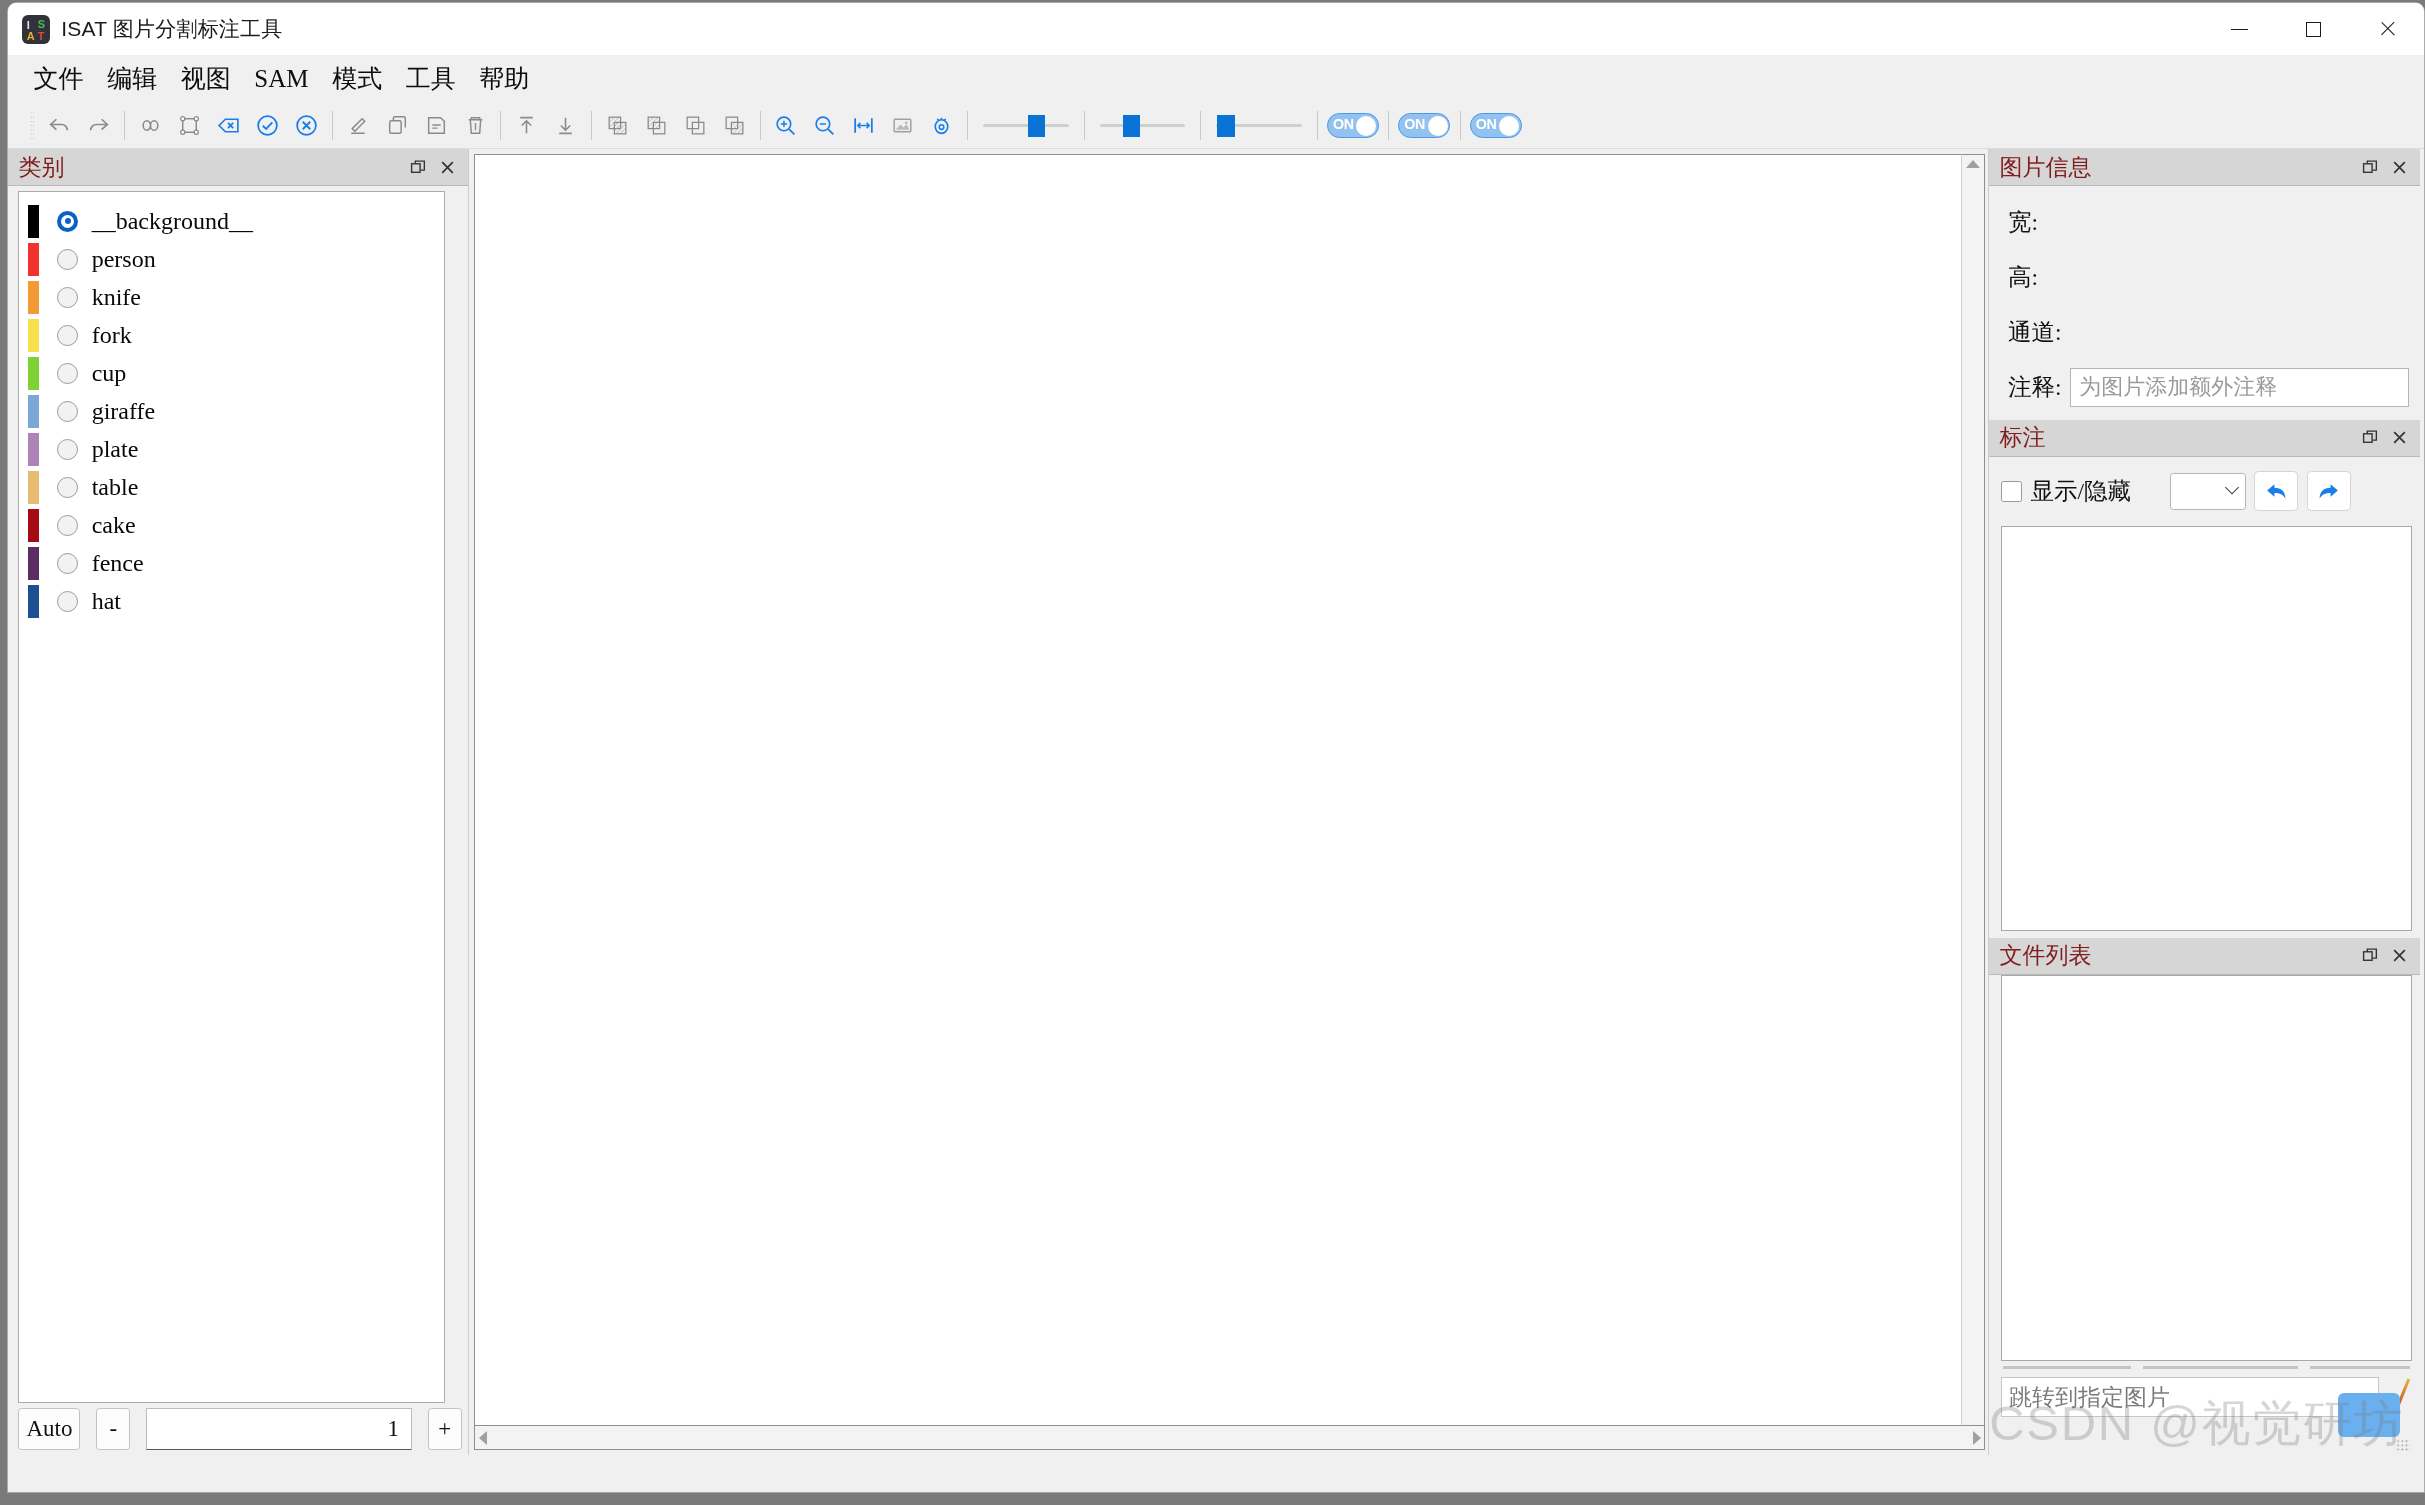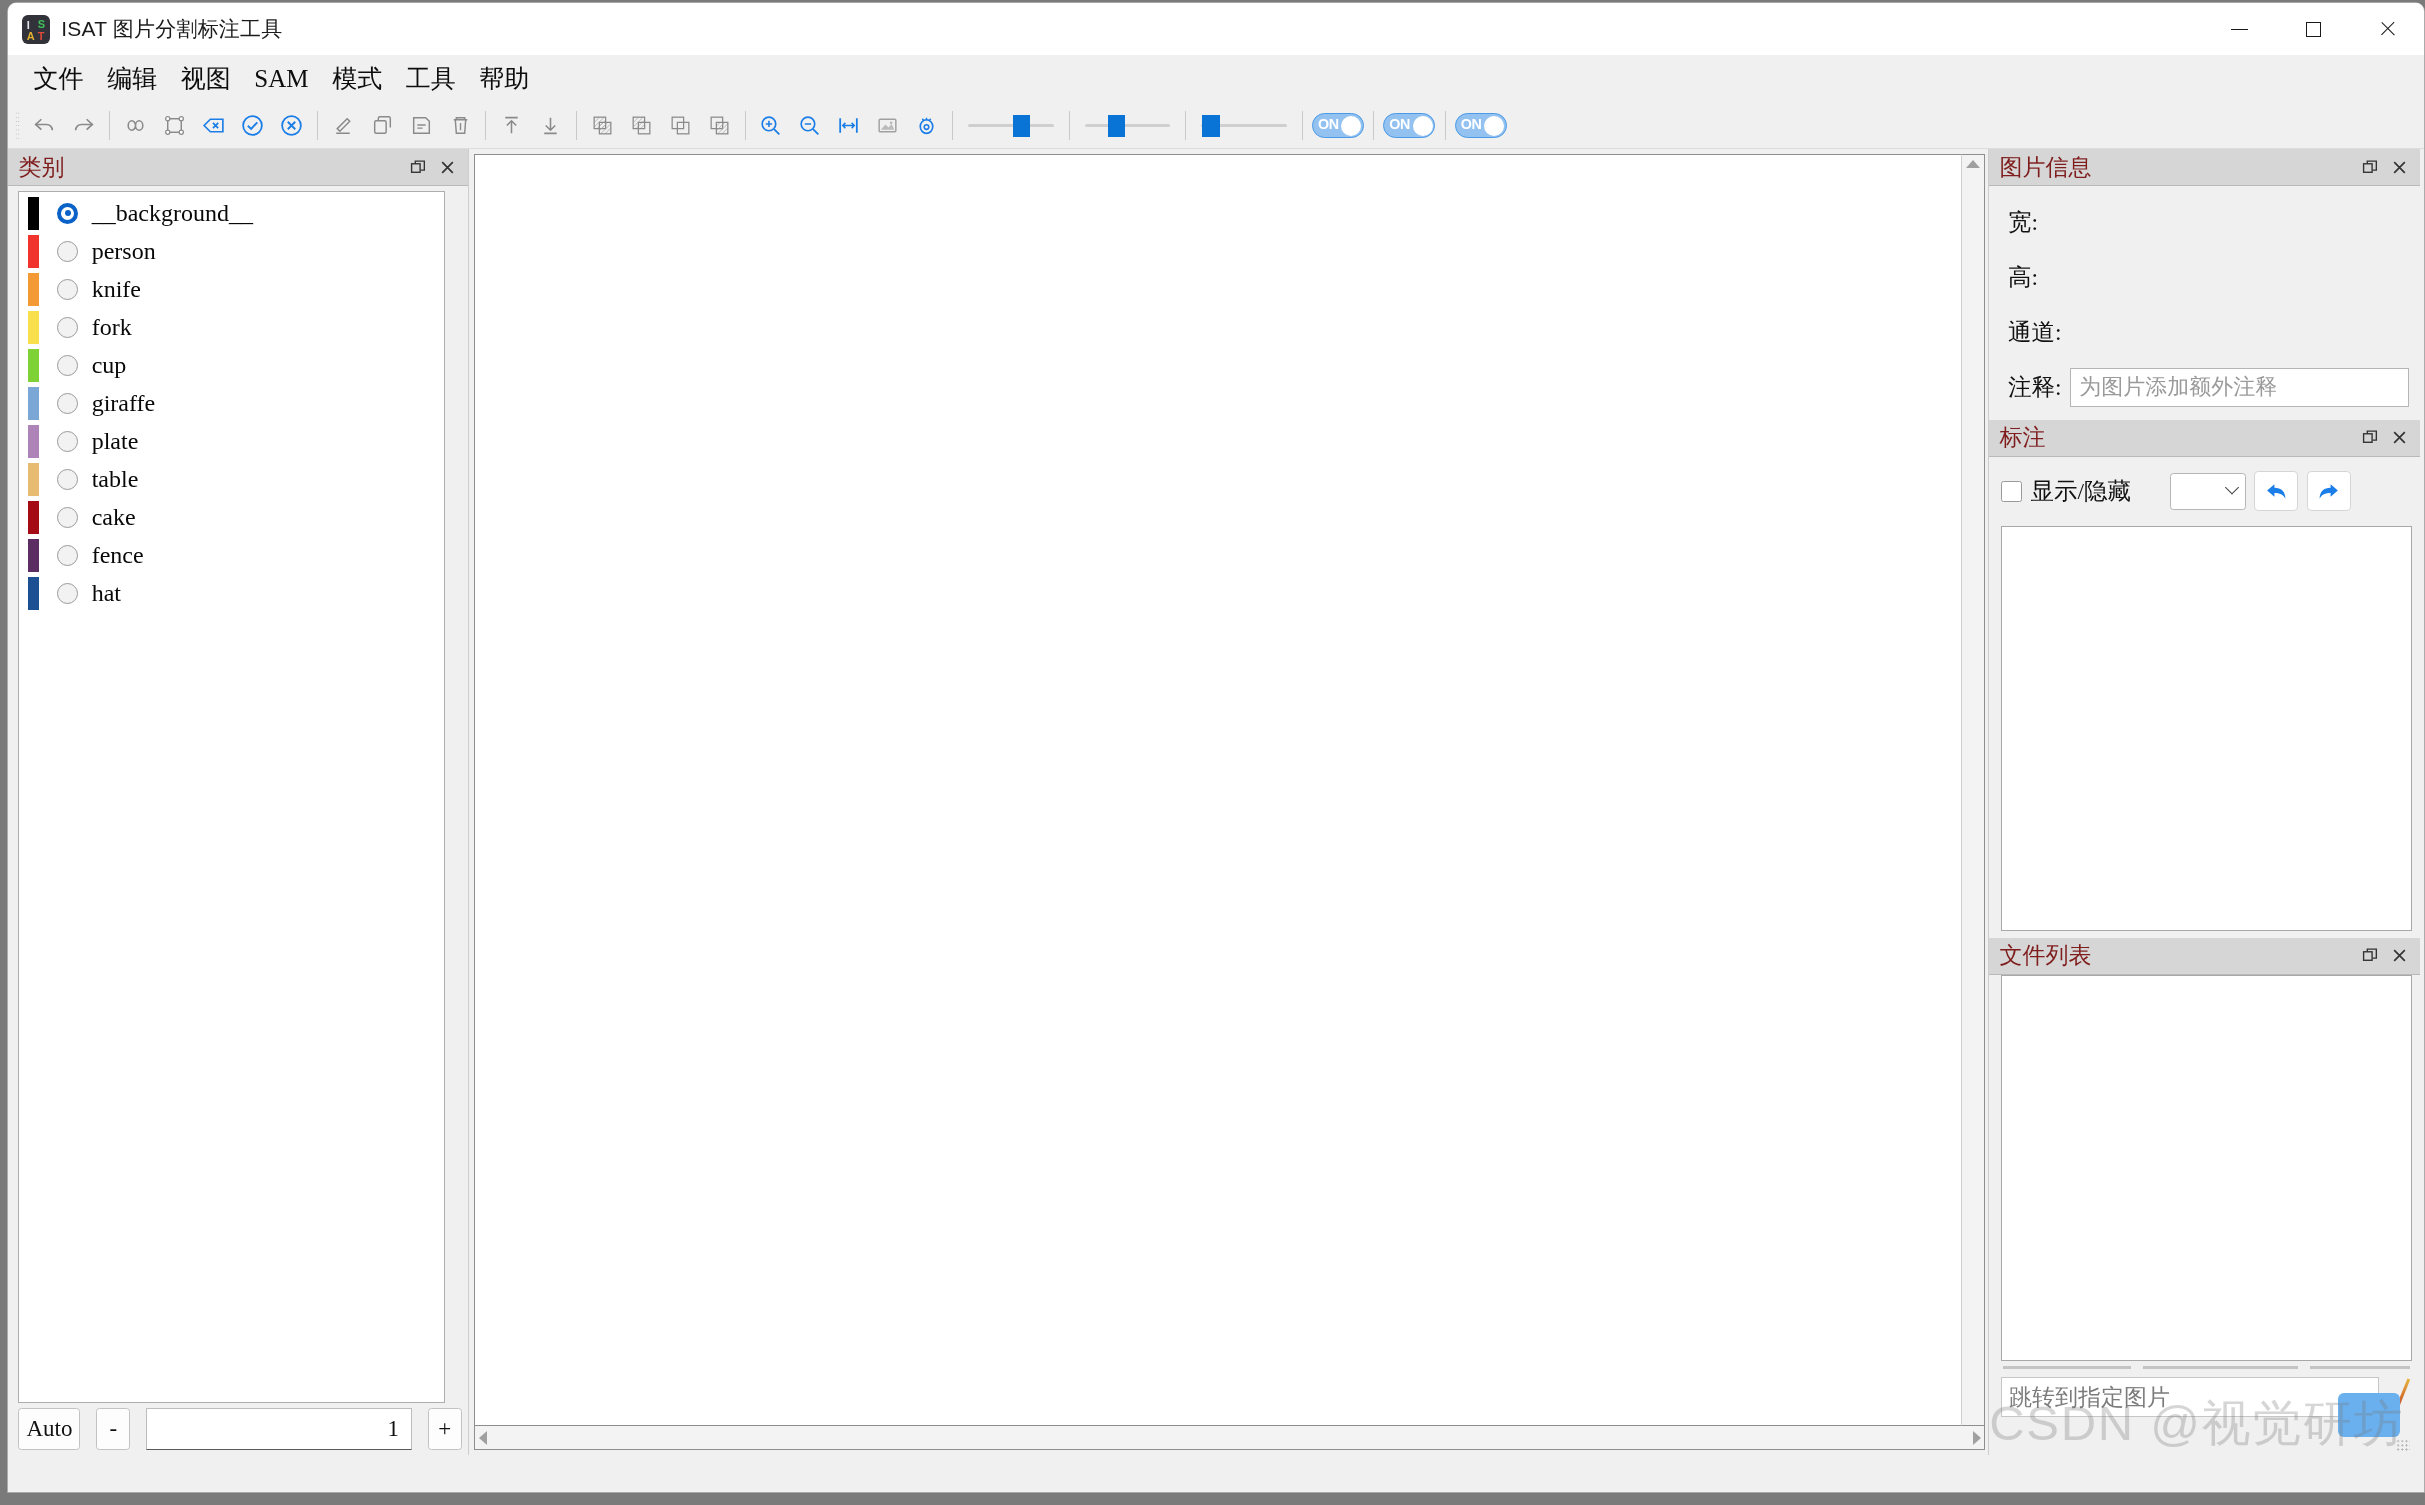--- a/index.html
+++ b/index.html
@@ -87,21 +87,21 @@
     padding: 2.5px 11.8px;
     white-space: nowrap;
   }
 
   
   .toolbar {
     height: 47px;
     background: #f0f0f0;
     display: flex;
     align-items: center;
-    padding-left: 7px;
+    padding-left: 22px;
     flex: none;
     border-bottom: 0.8px solid #dcdcdc;
   }
   .grip {
     width: 5px; height: 28.5px;
     margin-right: 5px;
     background-image: radial-gradient(circle, #b0b0b0 0.8px, transparent 0.8px);
     background-size: 2.5px 4.2px;
   }
   .tbtn {
@@ -165,21 +165,21 @@
     display: flex; flex-direction: column;
     border-right: 0.8px solid #cdcdcd;
     background: #f0f0f0;
   }
   .cat-list {
     flex: 1;
     margin: 5px 23px 0 10px;
     background: #ffffff;
     border: 0.8px solid #adadad;
     overflow: hidden;
-    padding-top: 2px;
+    padding-top: 10px;
   }
   .cat-row {
     height: 38px;
     display: flex; align-items: center;
     padding-left: 8.4px;
   }
   .swatch { width: 11px; height: 33px; flex: none; }
   .radio {
     width: 21px; height: 21px; border-radius: 50%;
     border: 1.3px solid #9a9a9a;

